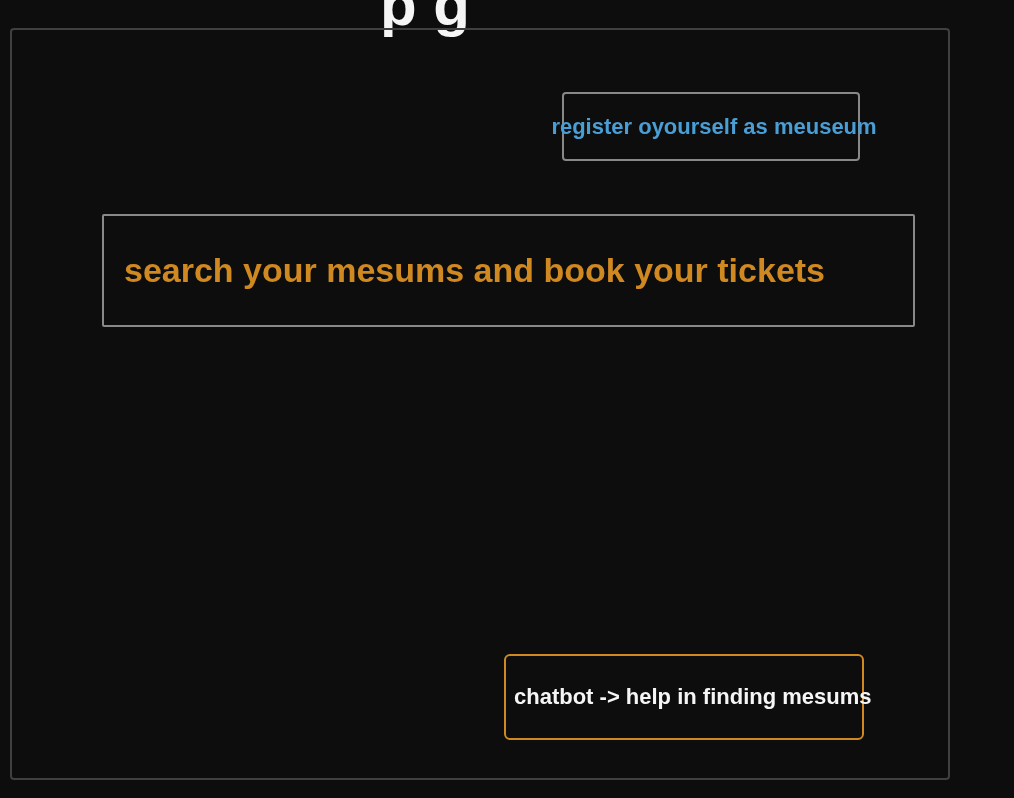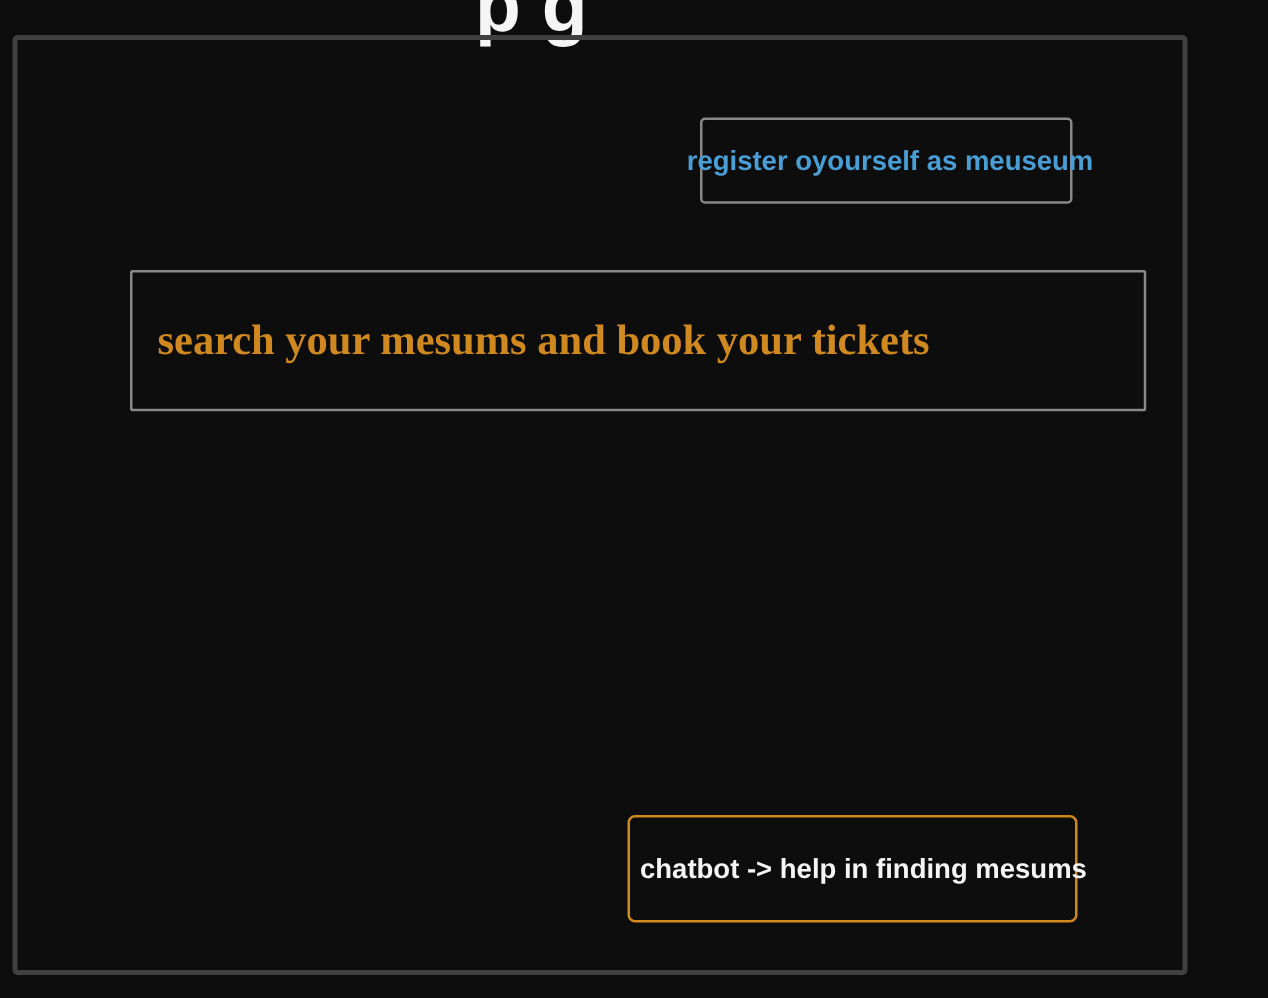--- a/index.html
+++ b/index.html
@@ -25,21 +25,21 @@
       font-size: 60px;
       font-weight: bold;
     }
     
     .main-container {
       position: absolute;
       top: 28px;
       left: 10px;
       width: 940px;
       height: 752px;
-      border: 4px solid #404040;
+      border: 2px solid #404040;
       border-radius: 4px;
     }
     
     .register-button {
       position: absolute;
       top: 62px;
       right: 88px;
       width: 298px;
       height: 69px;
       border: 2px solid #888;
@@ -61,21 +61,21 @@
     .search-box {
       position: absolute;
       top: 184px;
       left: 90px;
       width: 813px;
       height: 113px;
       border: 2px solid #888;
       border-radius: 2px;
       background: transparent;
       color: #bef264;
-      font-family: Liberation Serif, serif;
+      font-family: Liberation Sans, sans-serif;
       font-size: 34px;
       font-weight: bold;
       padding-left: 20px;
       padding-right: 20px;
       outline: none;
     }
     
     .search-box::placeholder {
       color: #d08820;
       opacity: 1;

